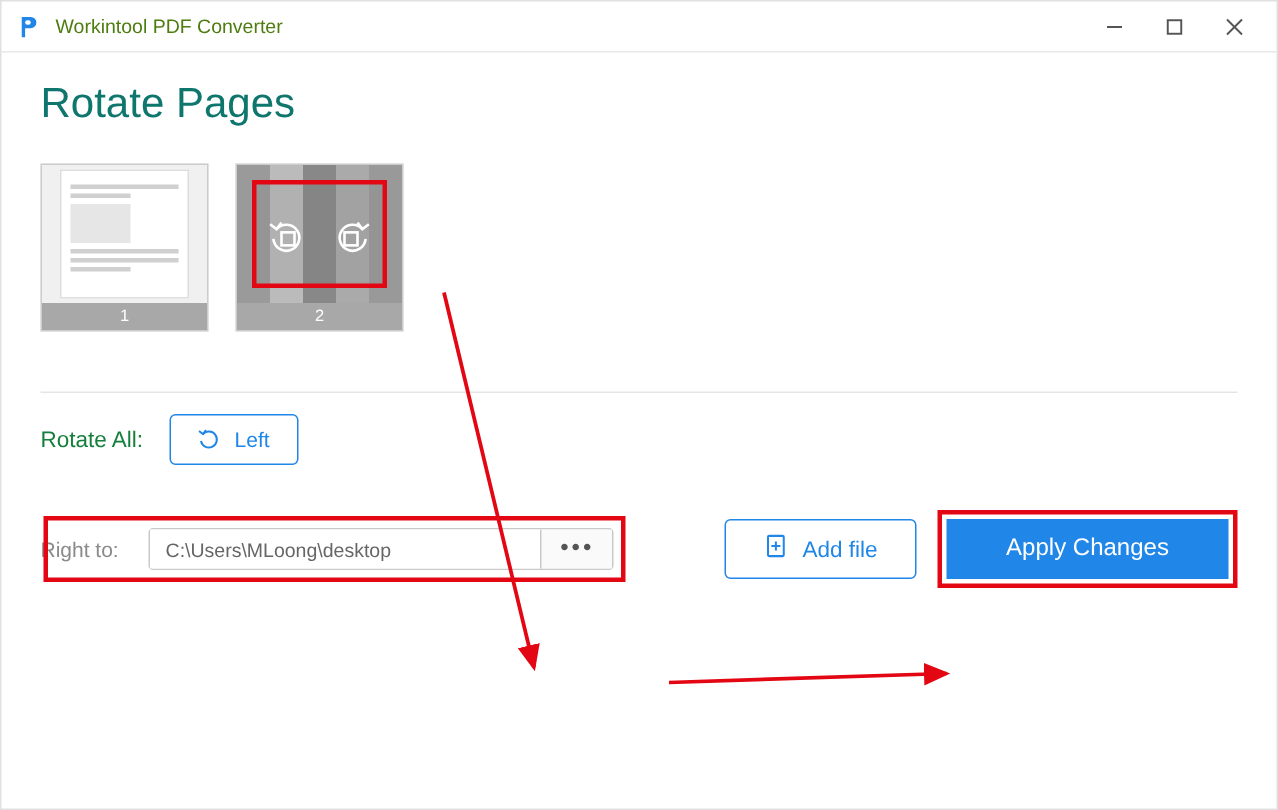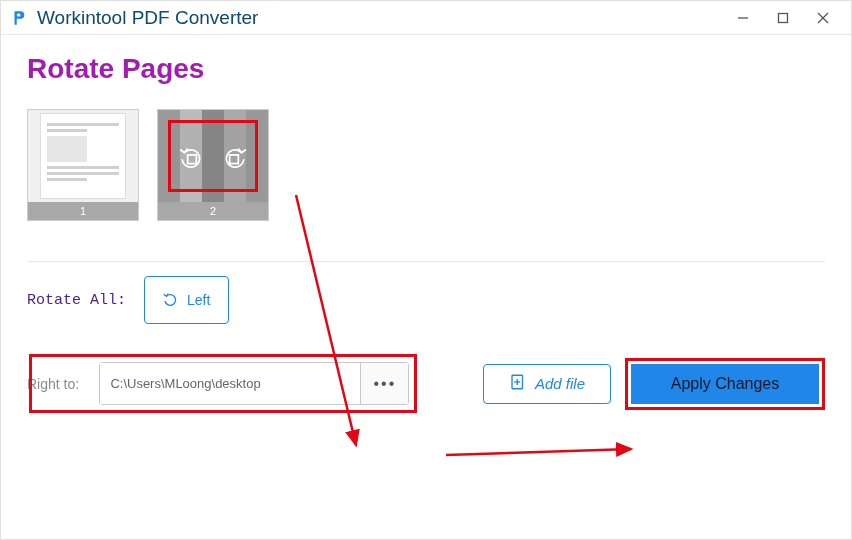--- a/index.html
+++ b/index.html
@@ -2,28 +2,28 @@
 <html><head>
 <meta charset="utf-8">
 <style>
   * { box-sizing: border-box; margin: 0; padding: 0; font-family: "Segoe UI", Arial, sans-serif; }
   body { background: #fff; width: 852px; height: 540px; overflow: hidden; border: 1px solid #e0e0e0; }
 
   
   .titlebar { display: flex; align-items: center; height: 34px; padding: 0 8px; border-bottom: 1px solid #e8e8e8; }
   .app-icon { width: 20px; height: 20px; margin-right: 8px; display:flex; align-items:center; justify-content:center;}
   .app-icon svg { width:18px; height:18px; }
-  .app-title { font-size: 19px; color: #0c4a6e; flex: 0 0 auto; }
+  .app-title { font-size: 13px; color: #4d7c0f; flex: 0 0 auto; }
   .title-spacer { flex: 1; }
   .win-btn { width: 40px; height: 34px; display:flex; align-items:center; justify-content:center; color:#555; }
   .win-btn svg { width: 12px; height: 12px; }
 
   
   .content { padding: 18px 26px 12px 26px; }
-  h1.page-title { font-size: 28px; font-weight: 700; color: #a21caf; margin-bottom: 24px; }
+  h1.page-title { font-size: 28px; font-weight: 400; color: #0f766e; margin-bottom: 24px; }
 
   .thumbs { display:flex; gap: 18px; margin-bottom: 30px; }
   .thumb { width: 112px; height: 112px; border:1px solid #ccc; background:#f0f0f0; position:relative; display:flex; flex-direction:column; }
   .thumb-body { flex:1; display:flex; align-items:center; justify-content:center; position:relative; overflow:hidden; }
   .thumb-label { height:18px; background:#a8a8a8; color:#fff; font-size:11px; display:flex; align-items:center; justify-content:center; }
   .doc-page { width:86px; height:86px; background:#fff; border:1px solid #ddd; padding:6px; }
   .doc-line { height:3px; background:#d0d0d0; margin:3px 0; }
   .doc-line.short { width:55%; }
   .doc-box { width:40px; height:26px; background:#e6e6e6; margin:4px 0; }
 
@@ -31,39 +31,39 @@
   .rotate-overlay { position:absolute; inset:10px; border:3px solid #e30613; display:flex; align-items:center; justify-content:center; gap:12px; background: rgba(120,120,120,0.15);}
   .rot-btn { width:30px; height:30px; display:flex; align-items:center; justify-content:center; }
   .rot-btn svg { width:26px; height:26px; stroke:#fff; fill:none; stroke-width:1.6;}
   .active-page-bg { width:100%; height:100%; background: linear-gradient(90deg,#9a9a9a 0 20%,#bbb 20% 40%,#888 40% 60%,#aaa 60% 80%,#999 80% 100%); }
 
   hr.sep { border:none; border-top:1px solid #e5e5e5; margin: 40px 0 14px 0;}
 
   .hint { color:#8a8a8a; font-size:14px; margin-bottom: 18px; }
 
   .rotate-all-row { display:flex; align-items:center; gap:14px; margin-bottom: 30px;}
-  .rotate-all-label { font-size:15px; color:#4c1d95; margin-right:4px;font-family:Liberation Mono, monospace;}
-  .pill-btn { height:48px; padding: 0 18px; border:1px solid #2086e8; border-radius:4px; color:#2086e8; background:#fff; font-size:14px; display:flex; align-items:center; gap:8px;}
+  .rotate-all-label { font-size:15px; color:#15803d; margin-right:4px;}
+  .pill-btn { height:34px; padding: 0 18px; border:1px solid #2086e8; border-radius:4px; color:#2086e8; background:#fff; font-size:14px; display:flex; align-items:center; gap:8px;}
   .pill-btn svg { width:16px; height:16px; stroke:#2086e8; fill:none; stroke-width:2; }
 
   .bottom-row { display:flex; align-items:center; gap:14px; }
   .save-label { color:#8a8a8a; font-size:14px; width:72px; }
-  .path-group { display:flex; border:1px solid #c9c9c9; border-radius:3px; width:310px; height:43px; }
+  .path-group { display:flex; border:1px solid #c9c9c9; border-radius:3px; width:310px; height:28px; }
   .path-input { flex:1; border:none; padding:0 10px; font-size:13px; color:#666; outline:none; background:#fff;}
   .browse-btn { width:48px; border-left:1px solid #c9c9c9; background:#fafafa; display:flex; align-items:center; justify-content:center; font-size:16px; color:#555; letter-spacing:2px;}
   .red-box-save { border:3px solid #e30613; padding:5px; display:flex; align-items:center; gap:10px; }
   .red-box-save .save-label{ width:auto;}
 
   .spacer-flex { flex:1; }
 
-  .addfile-btn { width:128px; height:40px; border:1px solid #2086e8; border-radius:4px; background:#fff; color:#2086e8; font-size:15px; display:flex; align-items:center; justify-content:center; gap:8px;font-style:italic;}
+  .addfile-btn { width:128px; height:40px; border:1px solid #2086e8; border-radius:4px; background:#fff; color:#2086e8; font-size:15px; display:flex; align-items:center; justify-content:center; gap:8px;}
   .addfile-btn svg { width:18px; height:18px; fill:none; stroke:#2086e8; stroke-width:1.8;}
 
   .apply-wrap { border:3px solid #e30613; padding:3px; }
-  .apply-btn { width:188px; height:40px; background:#2086e8; color:#0f172a; border:none; font-size:16px; display:flex; align-items:center; justify-content:center;}
+  .apply-btn { width:188px; height:40px; background:#2086e8; color:#ffffff; border:none; font-size:16px; display:flex; align-items:center; justify-content:center;}
 
   
   .arrow { position:absolute; pointer-events:none; }
   .arrow svg { overflow:visible; }
 </style>
 </head>
 <body>
 
 <div class="titlebar">
   <span class="app-icon">

